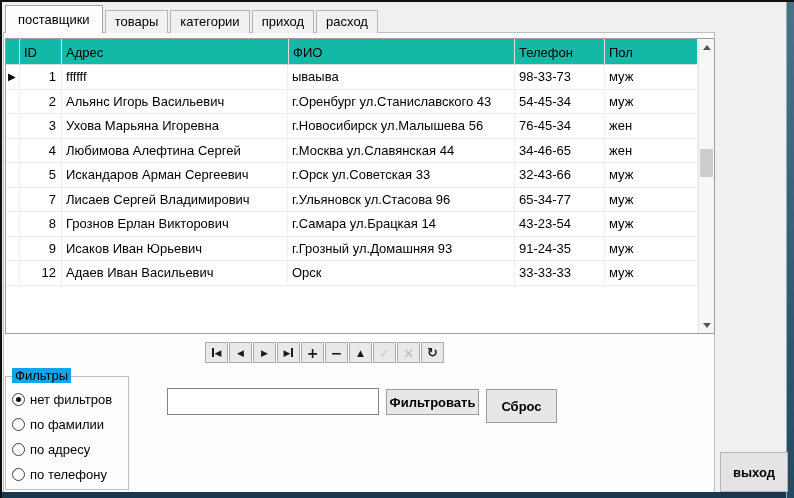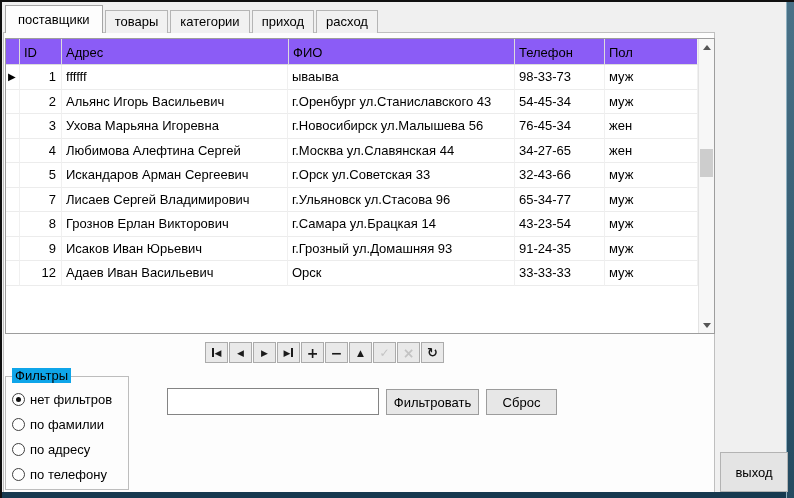--- a/index.html
+++ b/index.html
@@ -20,21 +20,21 @@
     background:#fdfdfd; border:1px solid #bfbfbf; }
   .tabbar { position:absolute; left:3px; top:4px; height:27px; display:flex; align-items:flex-end; z-index:3; }
   .tab { background:#f1f1f1; border:1px solid #b5b5b5; border-bottom:none;
     height:23px; padding:3px 9px 0 9px; margin-right:2px; white-space:nowrap; cursor:default;margin-top:16px; }
   .tab.active { background:#fdfdfd; height:28px; padding:6px 12px 0 12px; border-color:#a5a5a5; }
 
   
   .grid { position:absolute; left:3px; top:36px; width:710px; height:296px;
     background:#fff; border:1px solid #9d9d9d; z-index:2; }
   .grid-inner { position:absolute; left:0; top:0; right:16px; bottom:0; overflow:hidden; }
-  .grid-header { display:flex; height:26px; background:#8b5cf6; }
+  .grid-header { display:flex; height:26px; background:#14b8a6; }
   .gh-cell { border-right:1px solid #dcdcdc; border-bottom:1px solid #dcdcdc;
     padding:6px 2px 0 4px; white-space:nowrap; overflow:hidden; }
   .grid-row { display:flex; height:24.5px; }
   .gr-cell { border-right:1px solid #f0f0f0; border-bottom:1px solid #ececec;
     padding:0 0 0 4px; white-space:nowrap; overflow:hidden; display:flex; align-items:center; }
   .c-ind { width:14px; padding:0 0 0 2px; }
   .c-id  { width:42px; }
   .gr-cell.c-id { justify-content:flex-end; padding:0 5px 0 0; }
   .c-fio { width:226px; }
   .c-addr{ width:227px; }
@@ -75,23 +75,23 @@
     background:#fff; margin-right:5px; position:relative; }
   .radio-circle.checked::after { content:""; position:absolute; left:3px; top:3px; width:5px; height:5px;
     border-radius:50%; background:#101010; }
   .radio-label { white-space:nowrap; }
 
   .filter-input { position:absolute; left:165px; top:386px; width:212px; height:27px;
     border:1px solid #848484; background:#fff; padding:0 4px;
     font-family:"Liberation Sans",sans-serif; font-size:13px; z-index:2; }
   .btn { position:absolute; background:#e7e7e7; border:1px solid #9c9c9c;
     font-family:"Liberation Sans",sans-serif; font-size:13px; color:#000;
-    display:flex; align-items:center; justify-content:center; z-index:2; cursor:default; }
+    display:flex; align-items:center; justify-content:center; z-index:2; cursor:default;font-weight:bold; }
   .btn-filter { left:384px; top:387px; width:93px; height:26px; }
-  .btn-reset  { left:484px; top:387px; width:71px; height:26px; }
+  .btn-reset  { left:484px; top:387px; width:71px; height:34px; }
   .btn-exit   { left:718px; top:450px; width:68px; height:40px; background:#e4e4e4; border-color:#b3b3b3; z-index:21; }
 </style>
 </head>
 <body>
 
 <div class="window">
 
   <div class="tabbar" id="tabbar">
       <div class="tab active">поставщики</div>
       <div class="tab">товары</div>
@@ -137,21 +137,21 @@
             <div class="gr-cell c-fio">Ухова Марьяна Игоревна</div>
             <div class="gr-cell c-addr">г.Новосибирск ул.Малышева 56</div>
             <div class="gr-cell c-phone">76-45-34</div>
             <div class="gr-cell c-pol">жен</div>
           </div>
           <div class="grid-row">
             <div class="gr-cell c-ind"></div>
             <div class="gr-cell c-id">4</div>
             <div class="gr-cell c-fio">Любимова Алефтина Сергей</div>
             <div class="gr-cell c-addr">г.Москва ул.Славянская 44</div>
-            <div class="gr-cell c-phone">34-27-65</div>
+            <div class="gr-cell c-phone">34-46-65</div>
             <div class="gr-cell c-pol">жен</div>
           </div>
           <div class="grid-row">
             <div class="gr-cell c-ind"></div>
             <div class="gr-cell c-id">5</div>
             <div class="gr-cell c-fio">Искандаров Арман Сергеевич</div>
             <div class="gr-cell c-addr">г.Орск ул.Советская 33</div>
             <div class="gr-cell c-phone">32-43-66</div>
             <div class="gr-cell c-pol">муж</div>
           </div>

